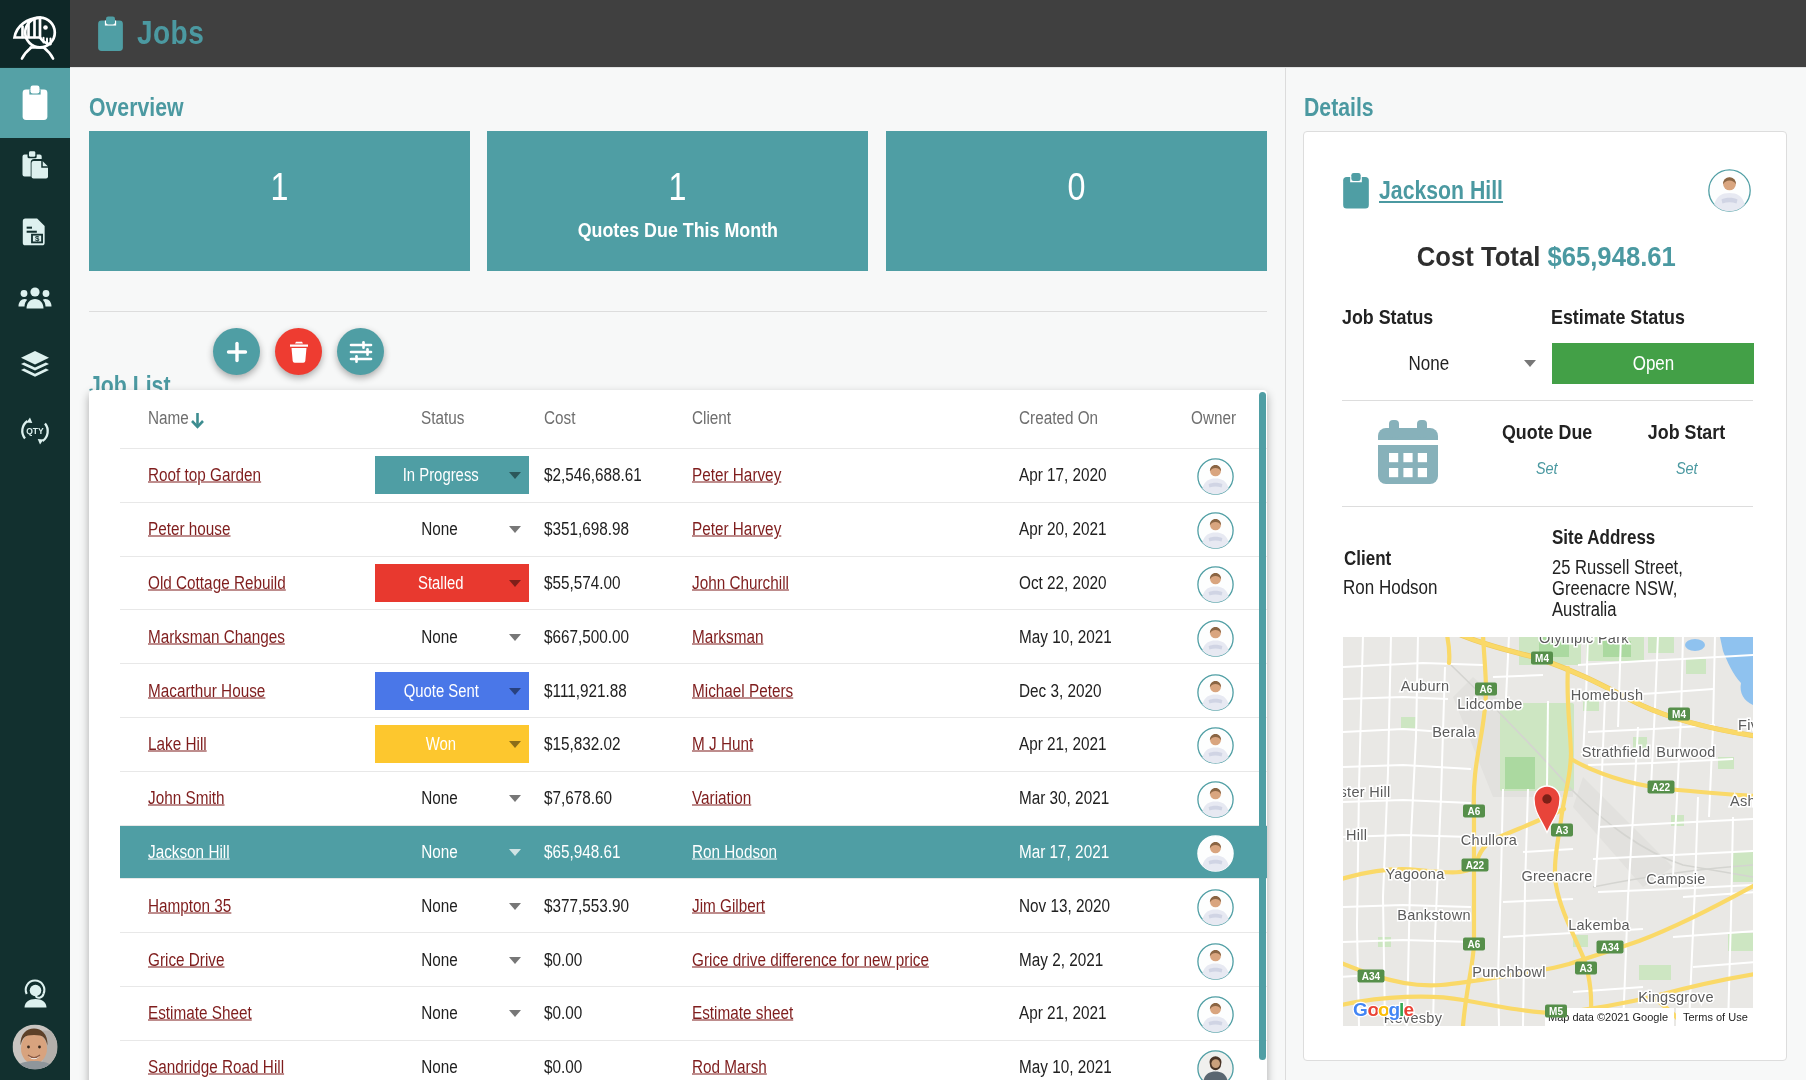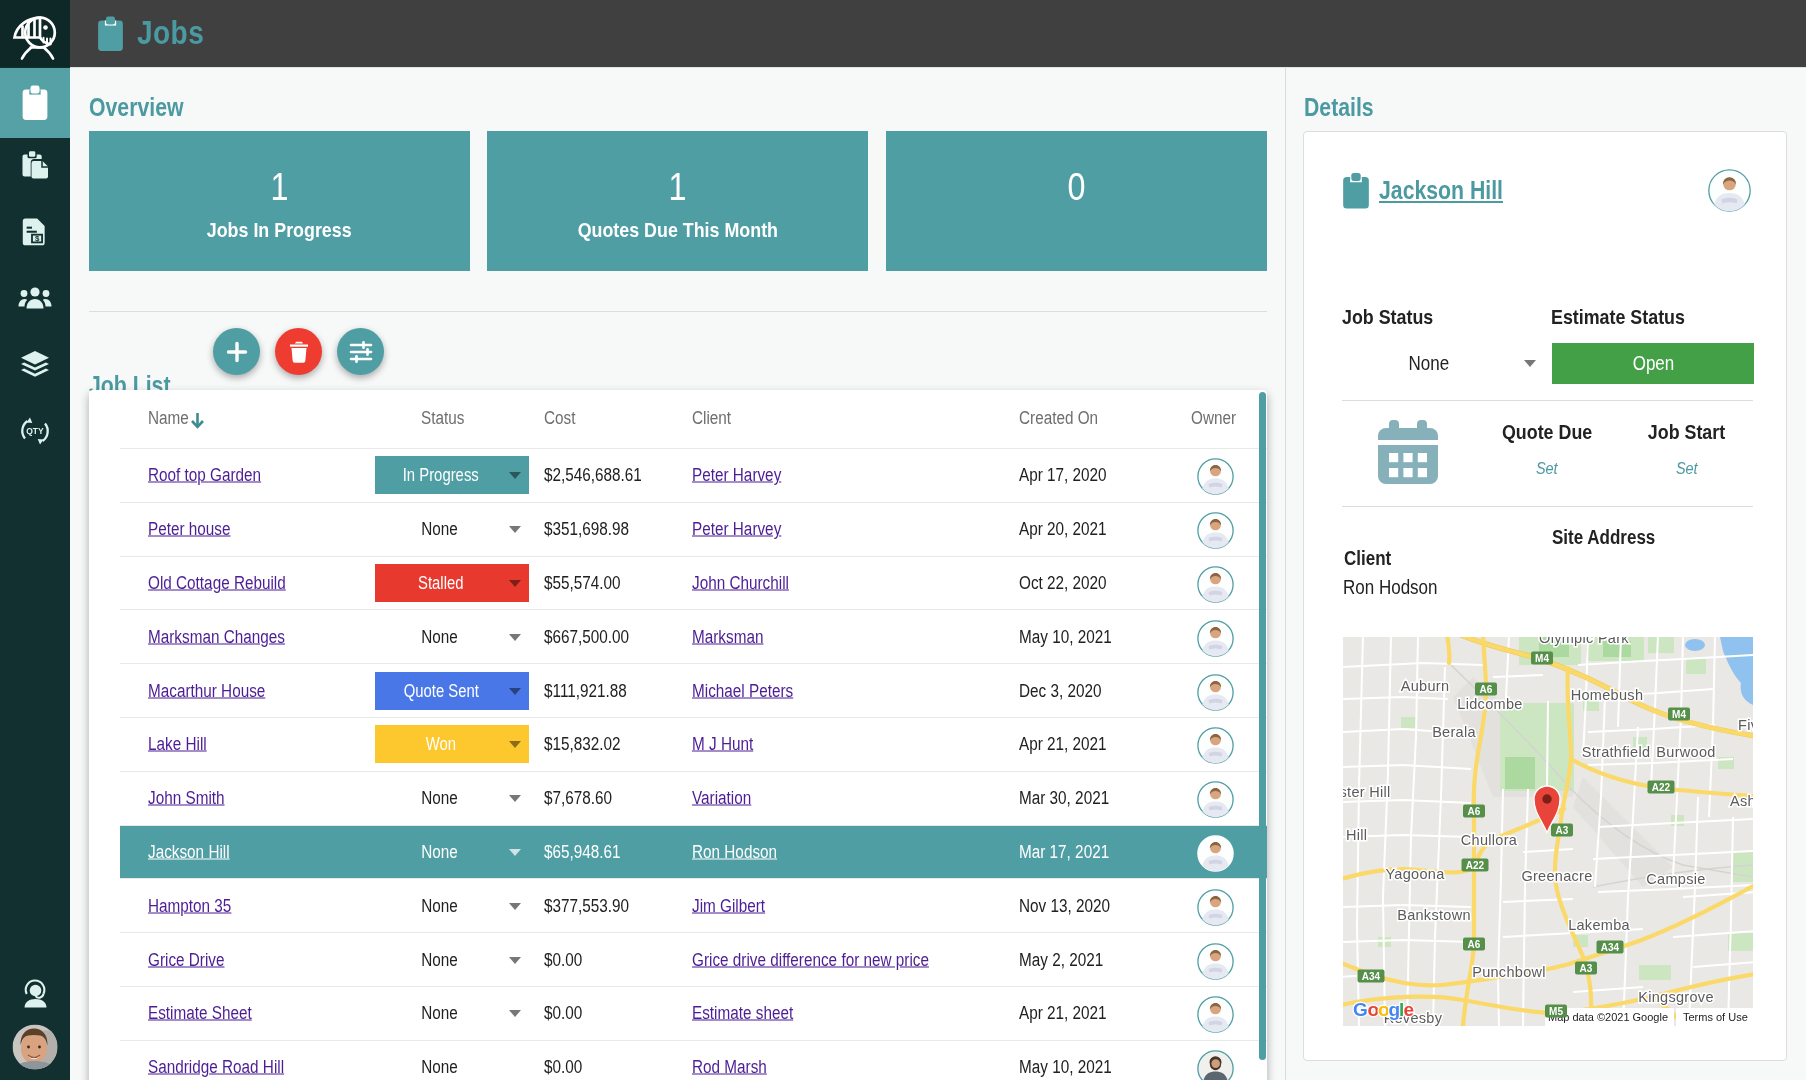--- a/index.html
+++ b/index.html
@@ -29,21 +29,21 @@
 .cbtn { position:absolute; top:260px; width:47px; height:47px; border-radius:50%; background:#4f9ea4; box-shadow:0 3px 7px rgba(0,0,0,0.32); display:flex; align-items:center; justify-content:center; }
 .cbtn.red { background:#ee3c31; }
 
 
 #tablecard { position:absolute; left:19px; top:322px; width:1178px; height:780px; background:#fff; border-radius:4px; box-shadow:0 4px 10px rgba(0,0,0,0.32); overflow:hidden;padding-left:31px; }
 #thead { position:relative; height:58px; color:#6e6e6e; font-size:18px; }
 #thead > span { position:absolute; top:18px; white-space:nowrap; }
 .trow { position:relative; height:53.8px; border-top:1px solid #e8e8e8; font-size:18px; color:#212121; }
 .trow.sel { background:#4f9ea4; color:#fff; }
 .cell { position:absolute; top:50%; transform:translateY(-50%); }
-a.tl { color:#4c1d95; } a.tl .nw { text-decoration:underline; }
+a.tl { color:#7f1d1d; } a.tl .nw { text-decoration:underline; }
 .nw { display:inline-block; transform:scaleX(0.85); transform-origin:0 50%; white-space:nowrap; }
 .nwc { display:inline-block; transform:scaleX(0.85); transform-origin:50% 50%; white-space:nowrap; }
 .trow.sel a.tl { color:#fff; }
 .badge { position:absolute; left:255px; top:50%; transform:translateY(-50%); width:154px; height:38px; color:#fff; font-size:17.5px; text-align:center; line-height:38px; padding-right:22px; }
 .badge .dd { position:absolute; right:8px; top:16px; width:0; height:0; border-left:6px solid transparent; border-right:6px solid transparent; border-top:7px solid rgba(0,0,0,0.45); }
 .noneopt { position:absolute; left:255px; width:130px; text-align:center; top:50%; transform:translateY(-50%); }
 .ddg { position:absolute; left:389px; top:50%; margin-top:-3px; width:0; height:0; border-left:6px solid transparent; border-right:6px solid transparent; border-top:7px solid #777; }
 .trow.sel .ddg { border-top-color:#cfe3e4; }
 .avatar { position:absolute; left:1077px; top:50%; transform:translateY(-50%) translateY(4px); }
 #scrollbar { position:absolute; right:1px; top:2px; width:7px; height:668px; background:#4f9ea4; border-radius:4px; }
@@ -164,21 +164,20 @@
       <rect x="7" y="4" width="10" height="4.5" fill="#fff"></rect>
       <rect x="8" y="0.5" width="8" height="7" rx="2" fill="#4f9ea4"></rect>
     </svg>
   <h1><span class="nw">Jobs</span></h1>
 </div>
 
 <div id="main">
   <h2 class="sec" id="ov-title"><span class="nw">Overview</span></h2>
   <div class="stat" style="left:19px;">
       <div class="num"><span class="nwc">1</span></div>
-      <div class="lbl"><span class="nwc">Jobs In Progress</span></div>
     </div>
   <div class="stat" style="left:417px;">
       <div class="num"><span class="nwc">1</span></div>
       <div class="lbl"><span class="nwc">Quotes Due This Month</span></div>
     </div>
   <div class="stat" style="left:816px;">
       <div class="num"><span class="nwc">0</span></div>
     </div>
   <div id="divider1"></div>
   <h2 class="sec" id="jl-title"><span class="nw">Job List</span></h2>
@@ -413,20 +412,21 @@
         <rect x="8" y="0.5" width="8" height="7" rx="2" fill="#4f9ea4"></rect>
       </svg>
     <a class="abs" style="left:75px;top:44px;font-size:25px;font-weight:bold;color:#4b99a1;"><span class="nw" style="text-decoration:underline;">Jackson Hill</span></a>
     <span class="abs" style="left:404px;top:37px;"><svg width="43" height="43" viewBox="0 0 37 37">
           <circle cx="18.5" cy="18.5" r="17.8" fill="#fdfefe" stroke="#4f9ea4" stroke-width="1.1"></circle>
           <circle cx="18.5" cy="12.8" r="5.5" fill="#d9a57f"></circle>
           <path d="M12.9 13.2 C12.9 9.6 15.3 7.1 18.5 7.1 C21.7 7.1 24.1 9.6 24.1 13.2 C22.6 10.9 20.9 9.9 18.5 9.9 C16.1 9.9 14.4 10.9 12.9 13.2 Z" fill="#8a6544"></path>
           <path d="M5.4 30.6 C7.3 22.9 12.3 20.6 18.5 20.6 C24.7 20.6 29.7 22.9 31.6 30.6 C28.2 34.5 23.8 36.3 18.5 36.3 C13.2 36.3 8.8 34.5 5.4 30.6 Z" fill="#e7e9f2"></path>
           <path d="M11.6 26.3 C14.8 24.3 22.2 24.3 25.4 26.3 L24.6 29.6 C20.7 28.2 16.3 28.2 12.4 29.6 Z" fill="#d0d4e4"></path>
         </svg></span>
+    <div class="abs" style="left:0;top:110px;width:484px;text-align:center;font-size:27px;font-weight:bold;color:#2e2e2e;"><span class="nwc" style="transform:scaleX(0.95);">Cost Total <span style="color:#4b99a1;">$65,948.61</span></span></div>
     <div class="abs" style="left:38px;top:173px;font-size:21px;font-weight:bold;color:#222;"><span class="nw">Job Status</span></div>
     <div class="abs" style="left:247px;top:173px;font-size:21px;font-weight:bold;color:#222;"><span class="nw">Estimate Status</span></div>
     <div class="abs" style="left:40px;top:220px;width:170px;text-align:center;font-size:20px;color:#222;"><span class="nwc">None</span></div>
     <span class="abs" style="left:220px;top:228px;width:0;height:0;border-left:6px solid transparent;border-right:6px solid transparent;border-top:7px solid #777;"></span>
     <div class="abs" style="left:248px;top:211px;width:202px;height:41px;background:#43a047;color:#fff;font-size:20px;text-align:center;line-height:41px;"><span class="nwc">Open</span></div>
     <div class="abs" style="left:38px;top:268px;width:411px;height:1px;background:#ddd;"></div>
     <svg class="abs" style="left:70px;top:286px;" width="68" height="70" viewBox="0 0 34 35">
         <rect x="2" y="5" width="30" height="28" rx="4" fill="#87b1ba"></rect>
         <rect x="7.5" y="1" width="5" height="9" rx="2" fill="#87b1ba"></rect>
         <rect x="21.5" y="1" width="5" height="9" rx="2" fill="#87b1ba"></rect>
@@ -441,20 +441,21 @@
         </g>
       </svg>
     <div class="abs" style="left:158px;top:288px;width:170px;text-align:center;font-size:21px;font-weight:bold;color:#222;"><span class="nwc">Quote Due</span></div>
     <div class="abs" style="left:298px;top:288px;width:170px;text-align:center;font-size:21px;font-weight:bold;color:#222;"><span class="nwc">Job Start</span></div>
     <div class="abs" style="left:158px;top:327px;width:170px;text-align:center;font-size:17px;font-style:italic;color:#4b99a1;"><span class="nwc">Set</span></div>
     <div class="abs" style="left:298px;top:327px;width:170px;text-align:center;font-size:17px;font-style:italic;color:#4b99a1;"><span class="nwc">Set</span></div>
     <div class="abs" style="left:38px;top:374px;width:411px;height:1px;background:#ddd;"></div>
     <div class="abs" style="left:40px;top:415px;font-size:20px;font-weight:bold;color:#222;"><span class="nw">Client</span></div>
     <div class="abs" style="left:39px;top:444px;font-size:20px;color:#222;"><span class="nw">Ron Hodson</span></div>
     <div class="abs" style="left:248px;top:394px;font-size:20px;font-weight:bold;color:#222;"><span class="nw">Site Address</span></div>
+    <div class="abs" style="left:248px;top:425px;font-size:19.5px;color:#222;line-height:21px;"><span class="nw">25 Russell Street,<br>Greenacre NSW,<br>Australia</span></div>
     <div id="map" class="abs" style="left:39px;top:505px;width:410px;height:389px;background:#e9e8e4;overflow:hidden;">
     <svg width="410" height="389" viewBox="0 0 410 389" font-family="Liberation Sans,sans-serif">
       <rect width="410" height="389" fill="#e9e8e5"></rect>
       <g fill="#e2e1de">
             <polygon points="130,40 230,130 230,160 150,160 110,60"></polygon>
             <polygon points="240,140 330,230 300,250 230,170"></polygon>
           </g>
       <g fill="#cde6c2">
             <rect x="157" y="66" width="74" height="88" rx="2"></rect>
             <rect x="176" y="0" width="62" height="28"></rect>

